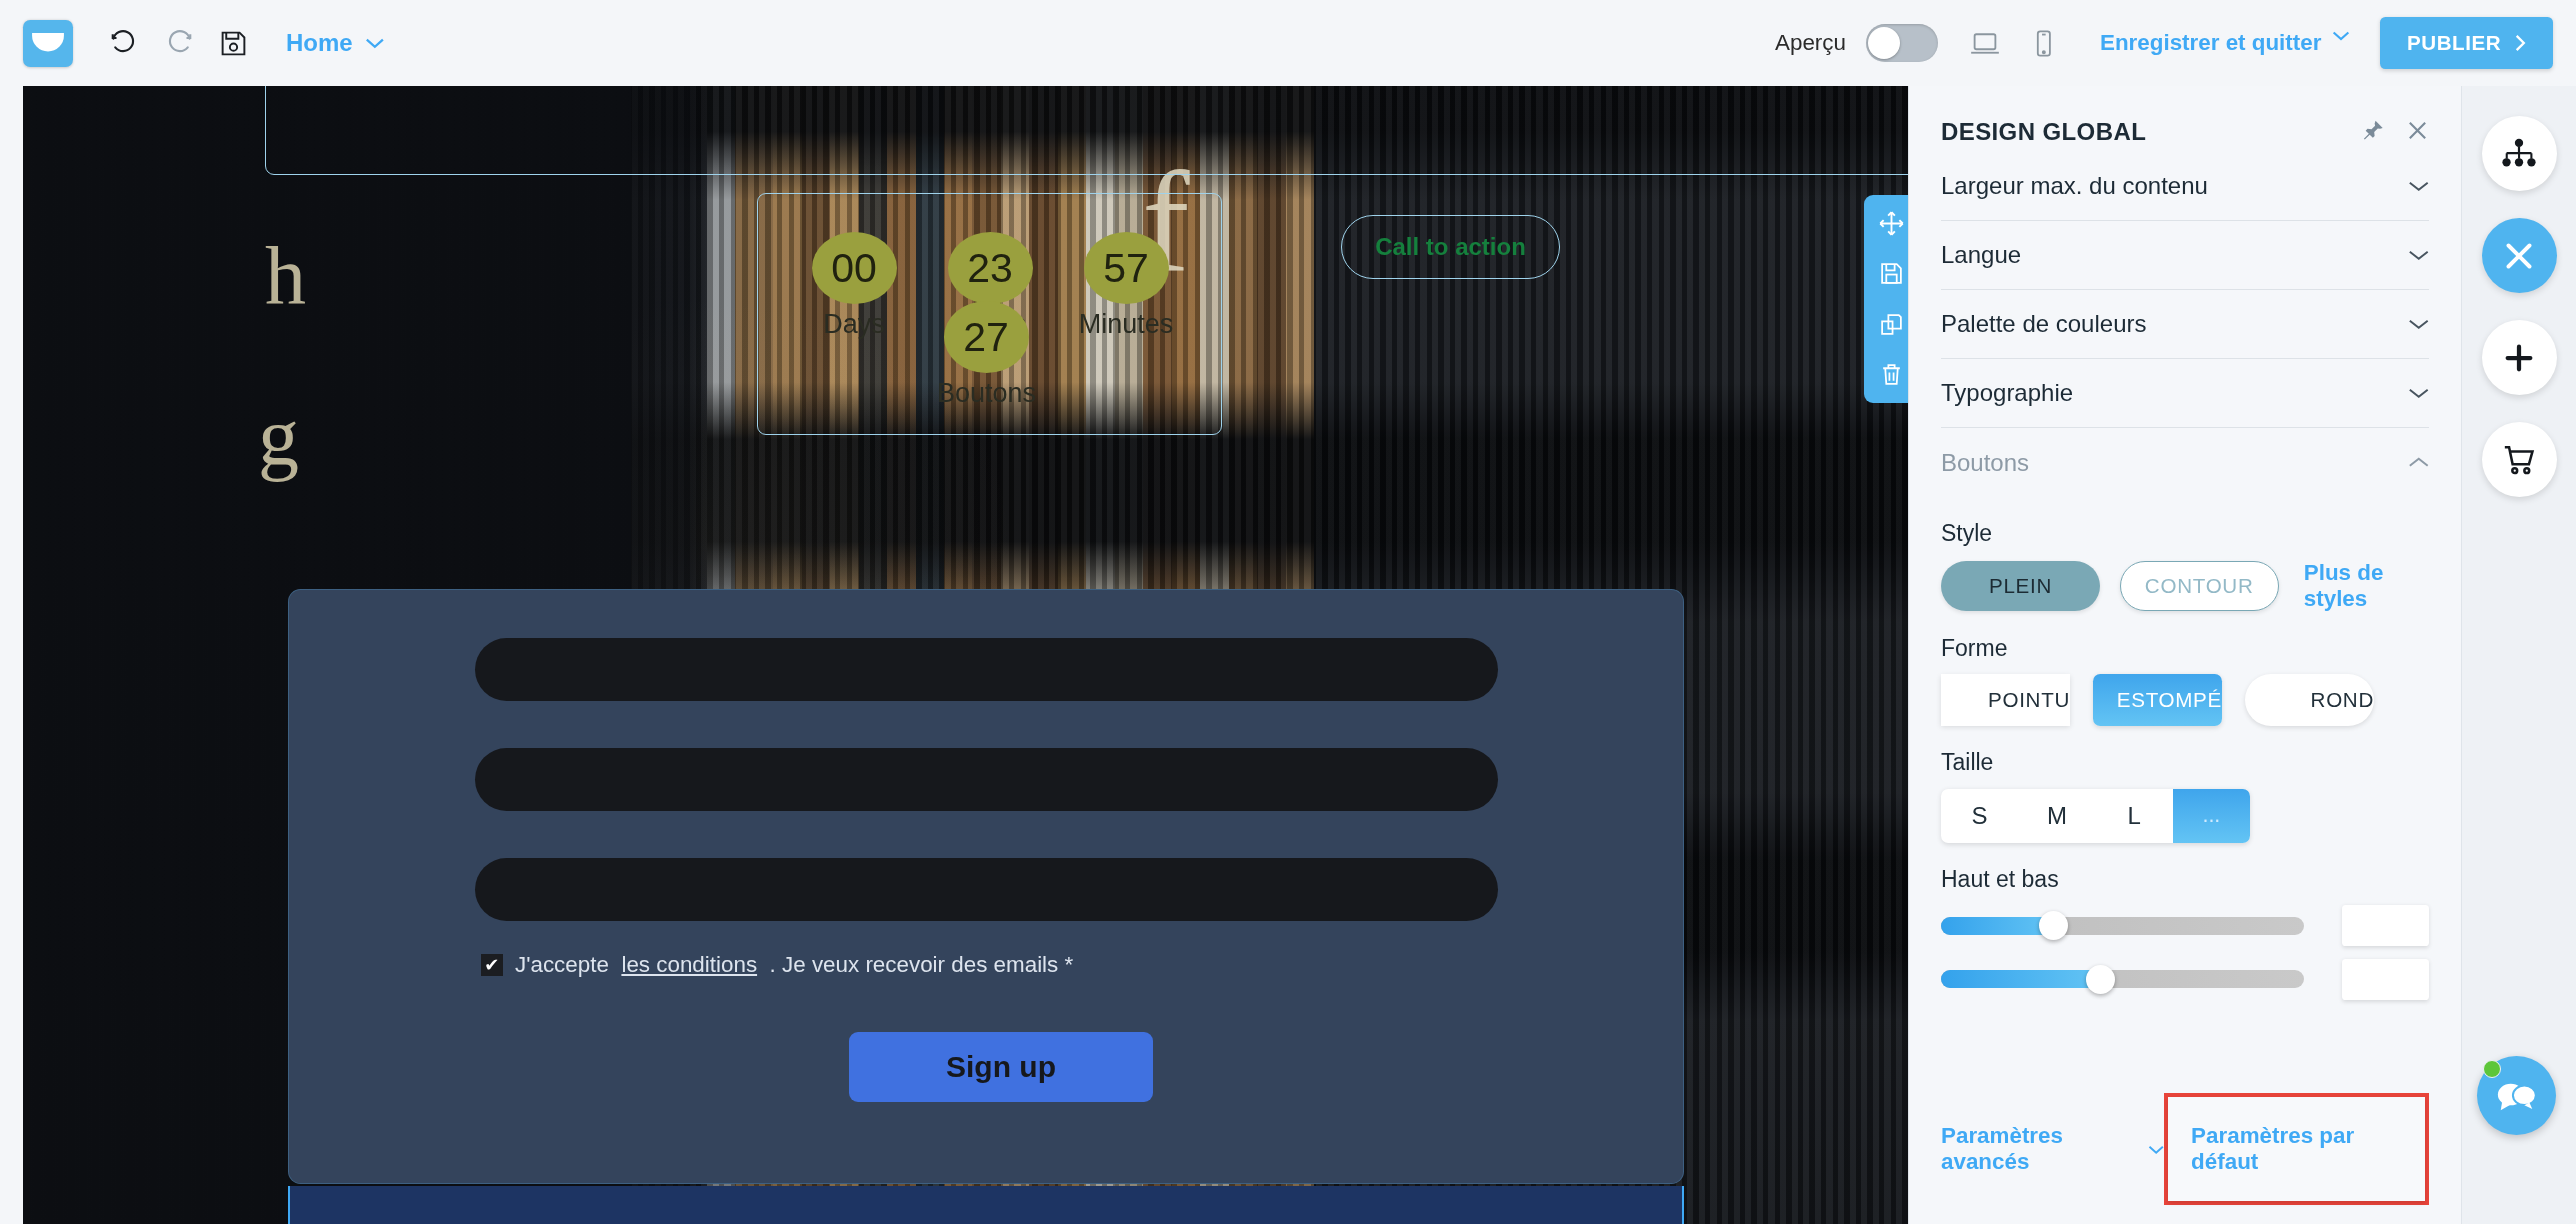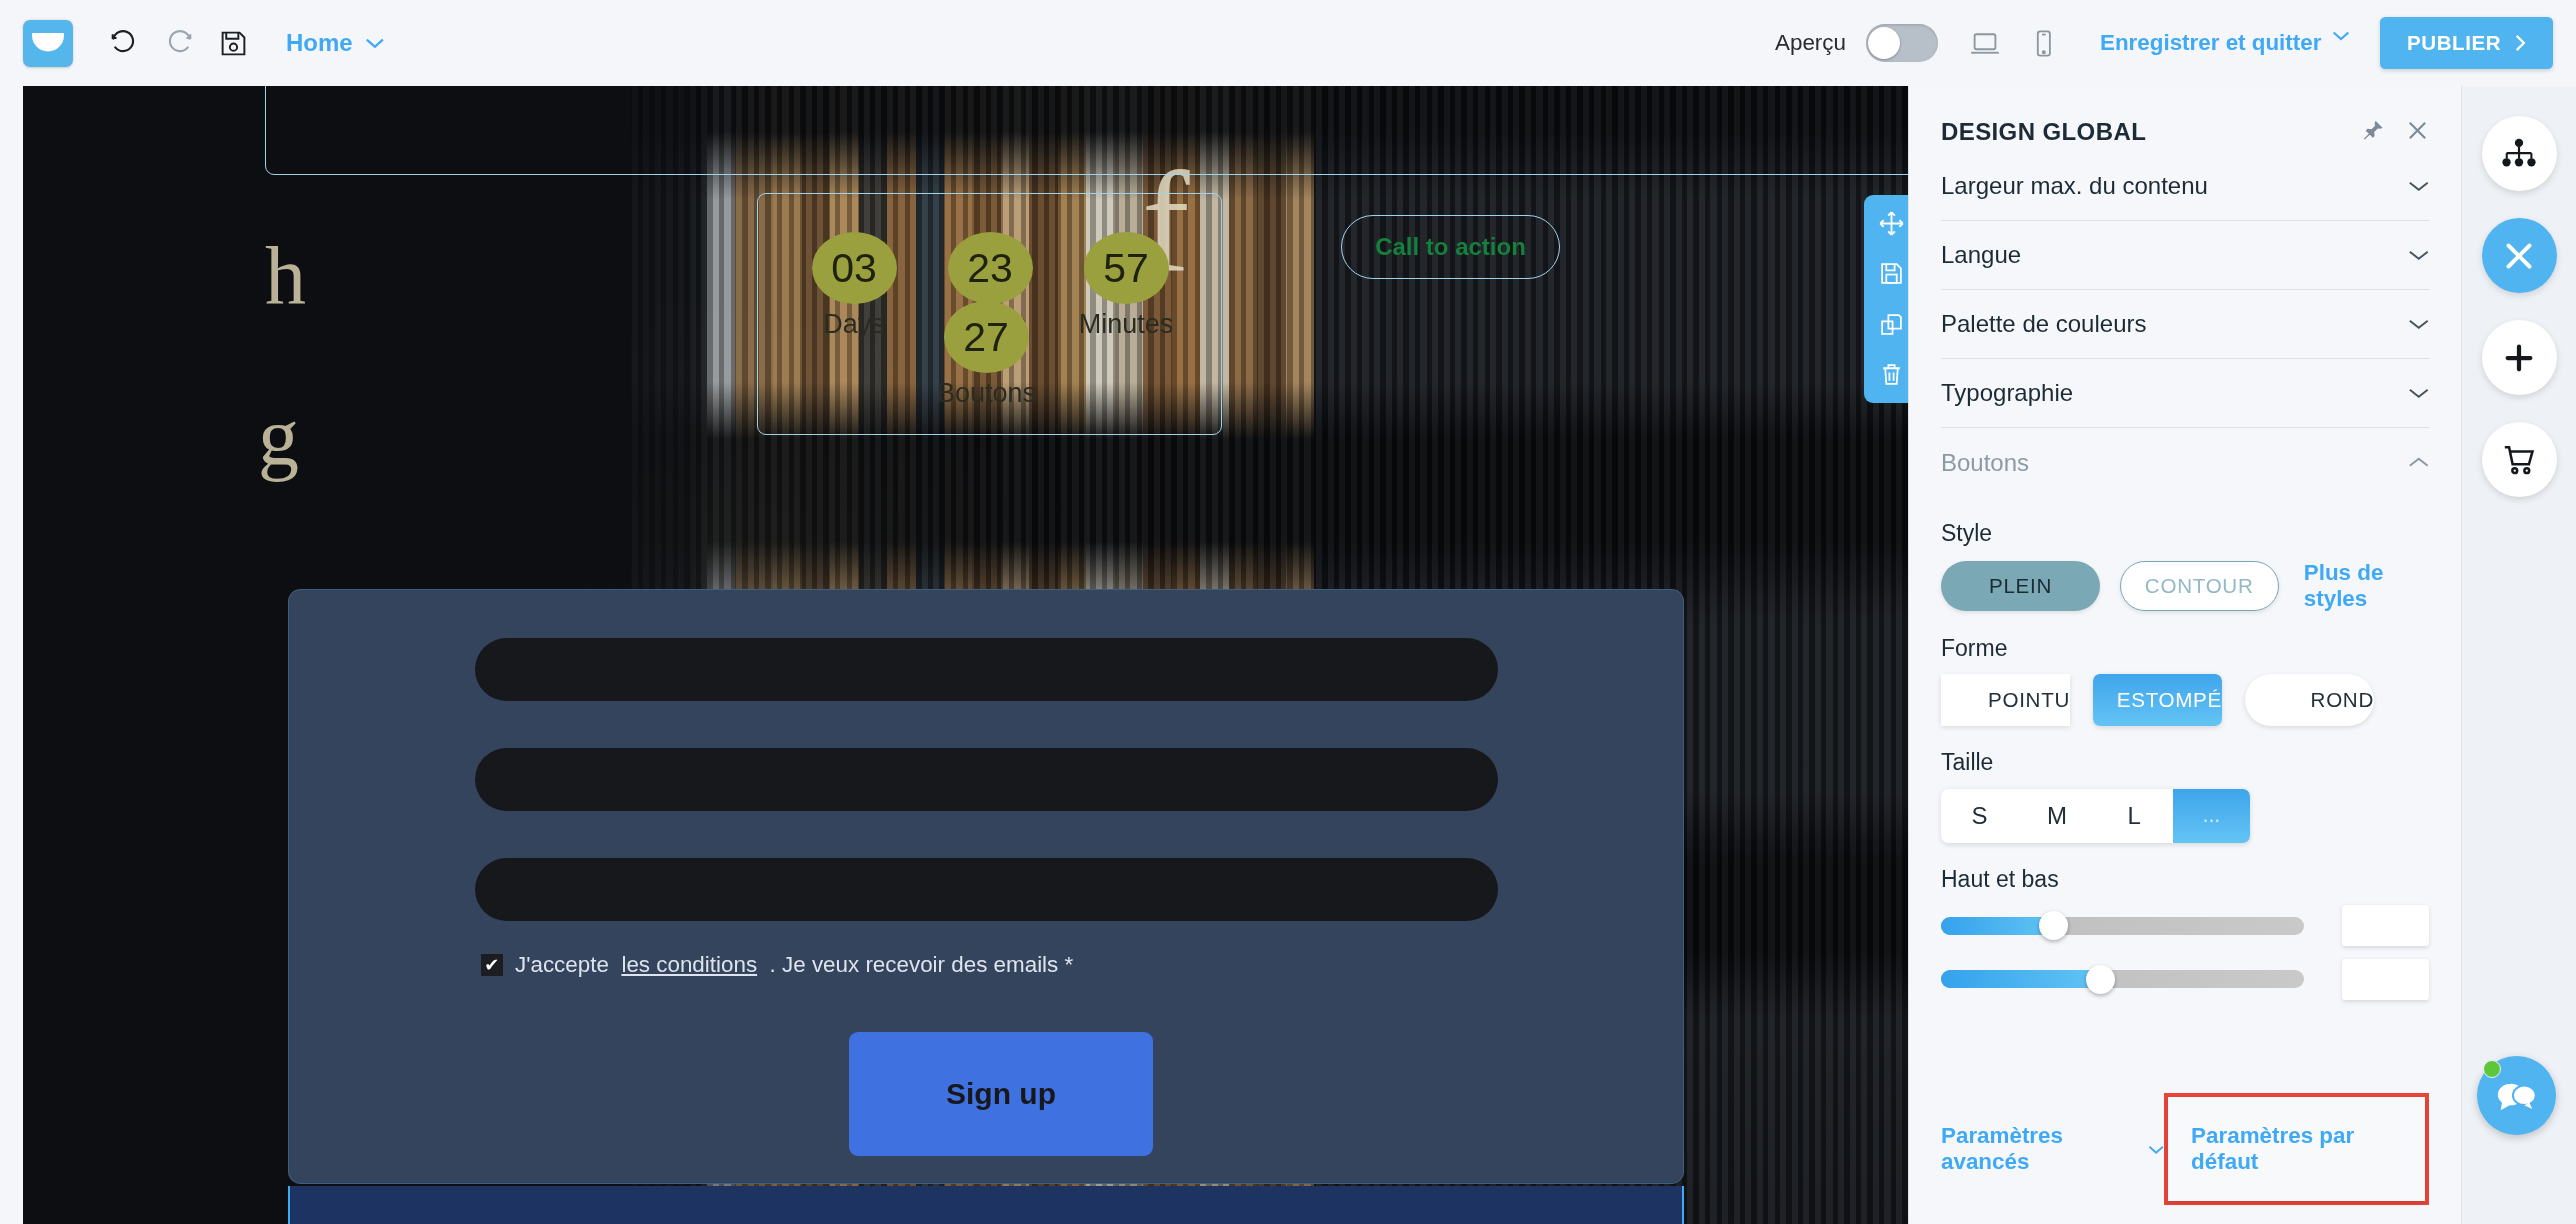--- a/index.html
+++ b/index.html
@@ -184,21 +184,21 @@
     font-size: 22.4px; color: #dde4ee;
   }
   #consent-box {
     width: 21.5px; height: 21.5px; background: #1b1d21;
     display: flex; align-items: center; justify-content: center;
     color: #fff; font-size: 18px; cursor: pointer;
   }
   #consent-row u { text-decoration: underline; }
   #signup-btn {
     position: absolute; left: 826px; top: 946px;
-    width: 304px; height: 124px; border-radius: 9px;
+    width: 304px; height: 70px; border-radius: 9px;
     background: #4071e0; border: none; color: #16181c;
     font-size: 30px; font-weight: 700; cursor: pointer;
     font-family: "Liberation Sans", sans-serif;
   }
 
   
   #navy-section {
     position: absolute; left: 265px; top: 1100px;
     width: 1396px; height: 124px;
     background: #1d3463;
@@ -401,21 +401,21 @@
 
   <div class="bg-letter" style="left:242px;top:143px;font-size:82px;">h</div>
   <div class="bg-letter" style="left:235px;top:304px;font-size:82px;">g</div>
   <div class="bg-letter" style="left:1119px;top:54px;font-size:143px;color:#e3dcc4;">f</div>
 
   <div class="sel-outline" style="left:242px;top:-27px;width:1665px;height:116px;"></div>
 
   <div id="countdown">
     <div class="cd-row" style="left:47px;top:38px;">
       <div class="cd-unit">
-        <div class="cd-bubble">03</div>
+        <div class="cd-bubble">00</div>
         <div class="cd-label">Days</div>
       </div>
       <div class="cd-unit">
         <div class="cd-bubble">23</div>
         <div class="cd-label">Hours</div>
       </div>
       <div class="cd-unit">
         <div class="cd-bubble">57</div>
         <div class="cd-label">Minutes</div>
       </div>

